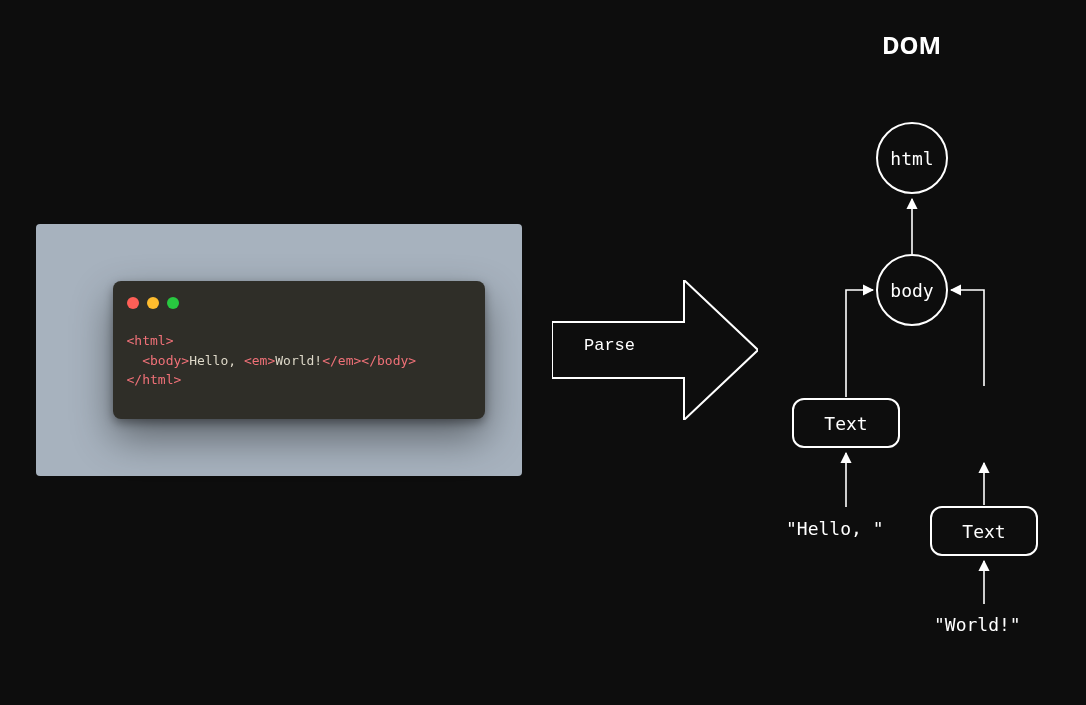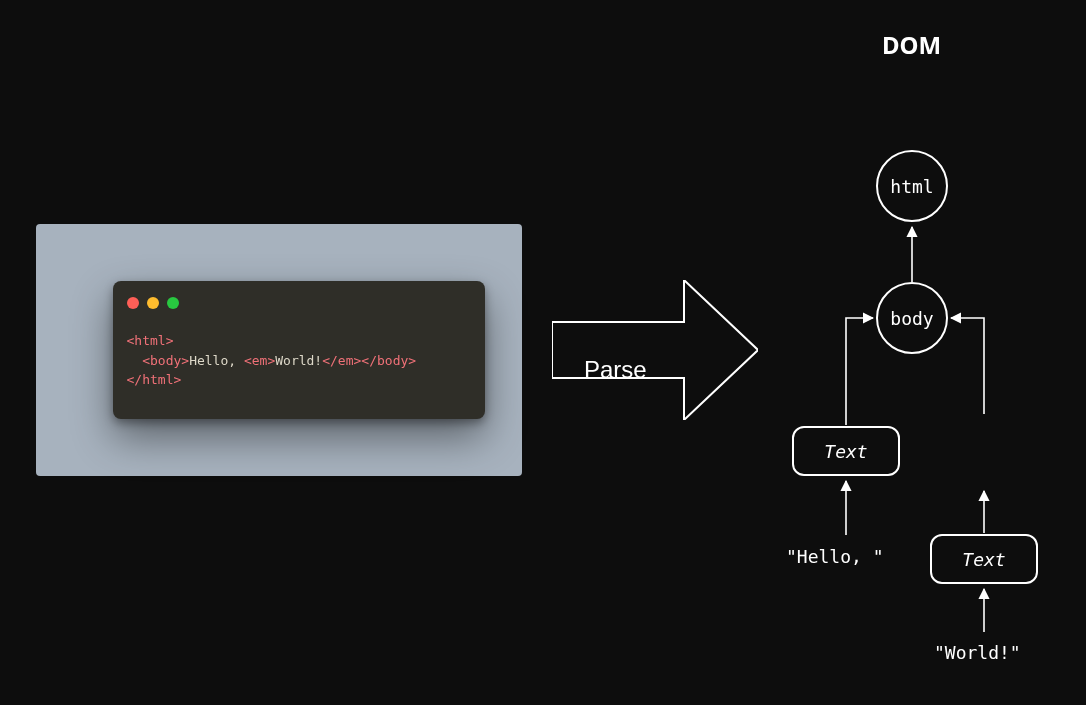--- a/index.html
+++ b/index.html
@@ -76,50 +76,49 @@
     left: 552px;
     top: 280px;
     width: 206px;
     height: 140px;
   }
   .arrow-label {
     position: absolute;
     left: 32px;
     top: 56px;
     color: #fff;
-    font-size: 24px;
-    font-family: Liberation Sans, sans-serif;
-    margin-top: 20px;
+    font-size: 17px;
+    font-family: Liberation Mono, monospace;
   }
 
   
   .tree {
     position: absolute;
     left: 780px;
-    top: 140px;
+    top: 112px;
     width: 280px;
     height: 540px;
     color: #fff;
     font-size: 18px;
   }
   .node-circle {
     position: absolute;
     width: 72px; height: 72px;
     border: 2px solid #fff;
     border-radius: 50%;
     background: #0d0d0d;
     display: flex; align-items: center; justify-content: center;
   }
   .node-rect {
     position: absolute;
     width: 108px; height: 50px;
     border: 2px solid #fff;
     border-radius: 12px;
     background: #0d0d0d;
-    display: flex; align-items: center; justify-content: center; font-style: italic;
+    display: flex; align-items: center; justify-content: center;
   }
   .leaf-text {
     position: absolute;
     color: #fff;
     white-space: pre;
     text-align: center;
   }
 </style>
 </head>
 <body>

